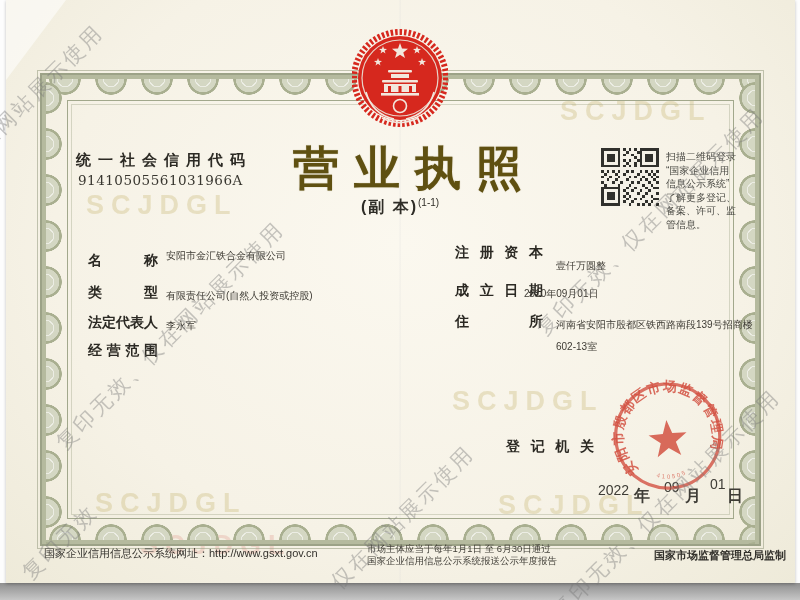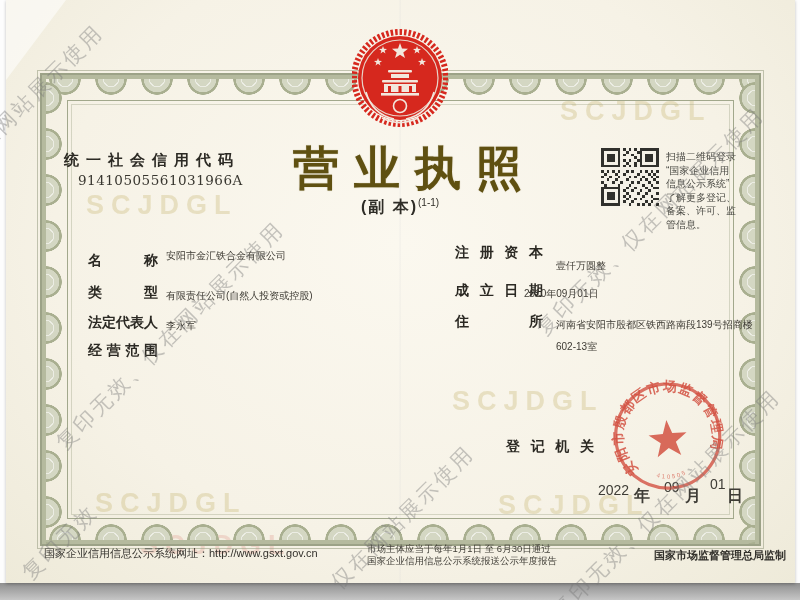--- a/index.html
+++ b/index.html
@@ -42,21 +42,21 @@
   .frame .innerline2{position:absolute;inset:31px;border:1px solid rgba(162,168,140,.4);}
 
   
   .ghost{position:absolute;z-index:2;font-weight:bold;font-size:27px;letter-spacing:7px;
     color:rgba(201,185,121,.36);pointer-events:none;}
   .ghost.red{color:rgba(221,130,120,.25);}
 
   
   .content{position:absolute;inset:0;z-index:5;}
   .emblem{position:absolute;left:352px;top:26px;z-index:6;}
-  .credit-label{position:absolute;left:64px;top:151px;font-size:15px;font-weight:bold;
+  .credit-label{position:absolute;left:76px;top:151px;font-size:15px;font-weight:bold;
     letter-spacing:7px;color:#2c2a24;}
   .credit-code{position:absolute;left:78px;top:172px;font-size:13.5px;color:#38362f;
     font-family:"DejaVu Serif", serif;letter-spacing:.5px;}
   .license-title{position:absolute;left:0;top:138px;width:800px;text-align:center;
     font-size:46px;font-weight:800;color:#5f5011;letter-spacing:15px;padding-left:15px;
     text-shadow:0 0 1px rgba(95,80,17,.5);}
   .license-subtitle{position:absolute;left:0;top:197px;width:800px;text-align:center;
     font-size:16px;color:#2f2d27;font-weight:bold;letter-spacing:2px;}
   .license-subtitle sup{font-size:10px;font-weight:normal;letter-spacing:0;}
 

